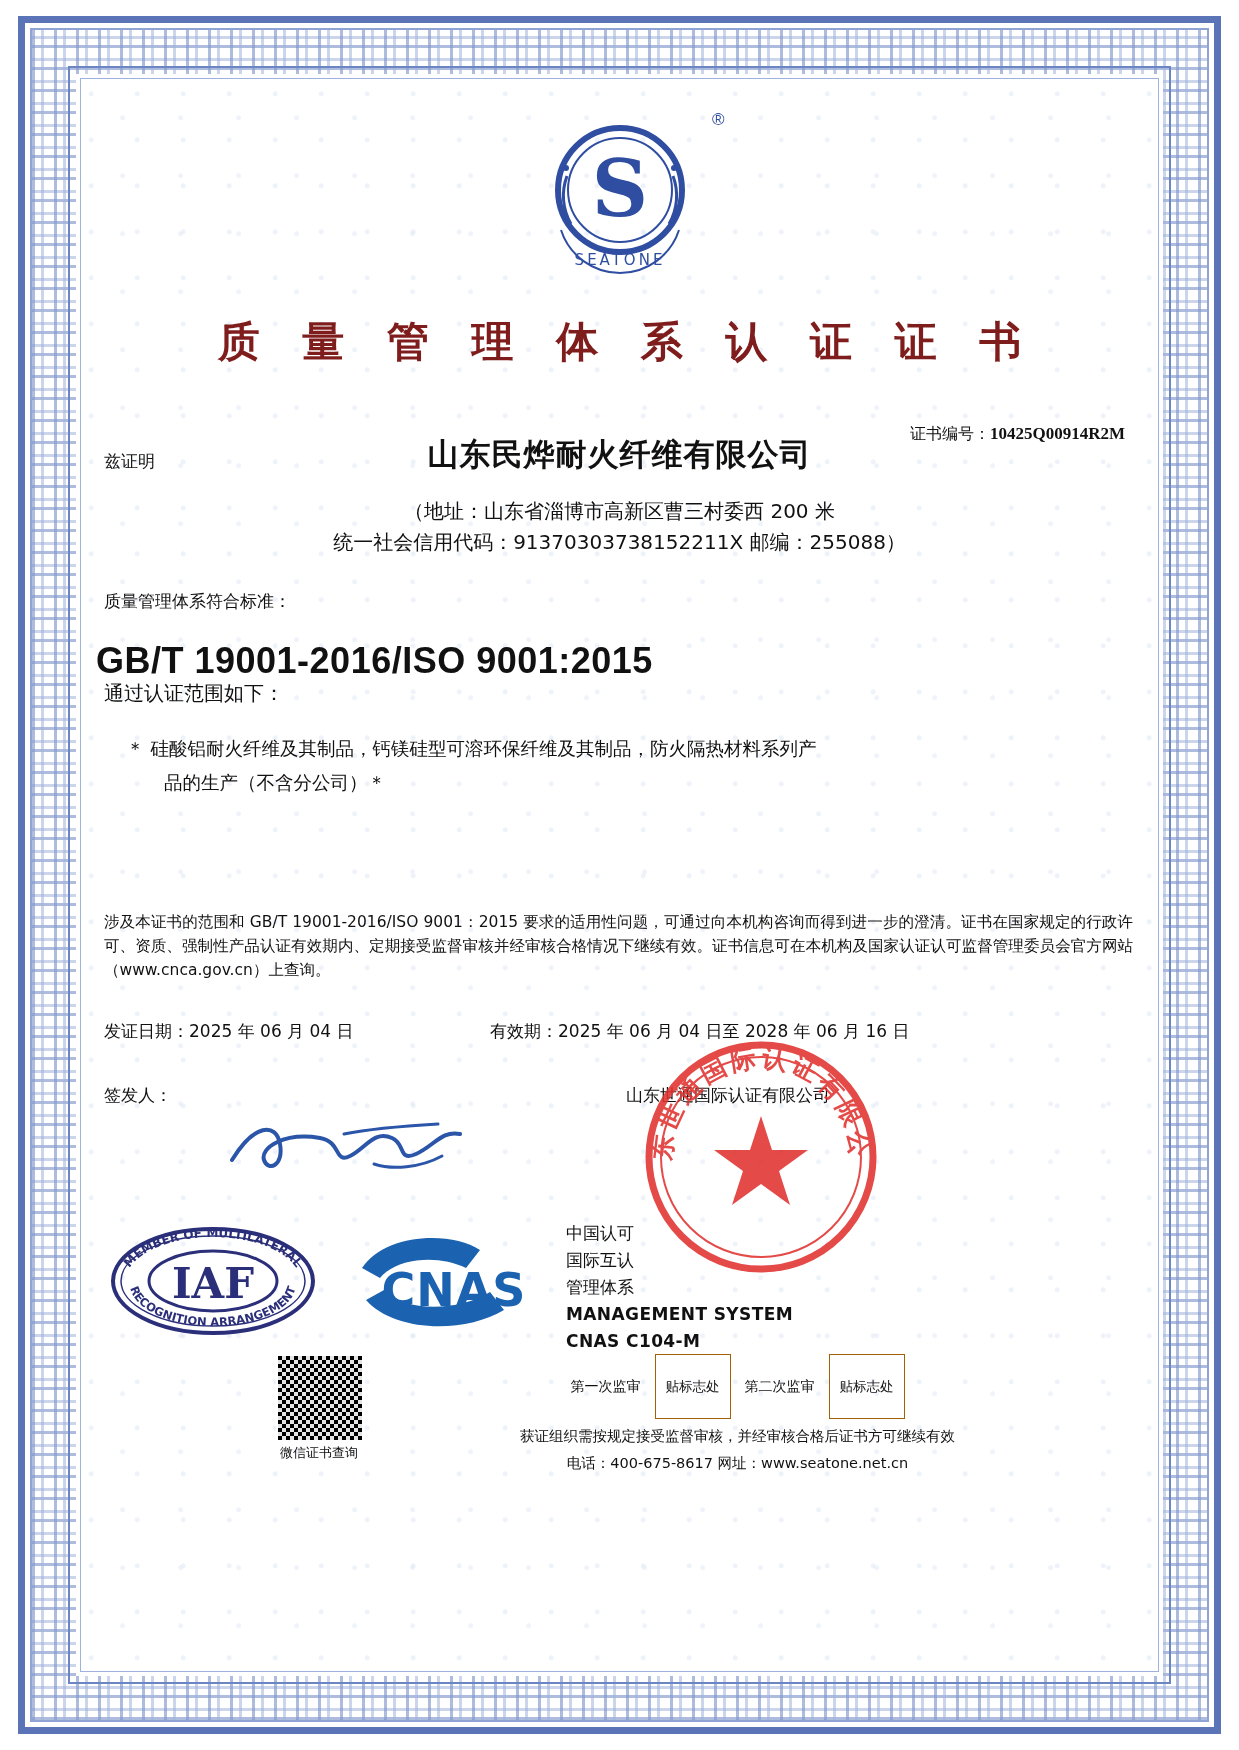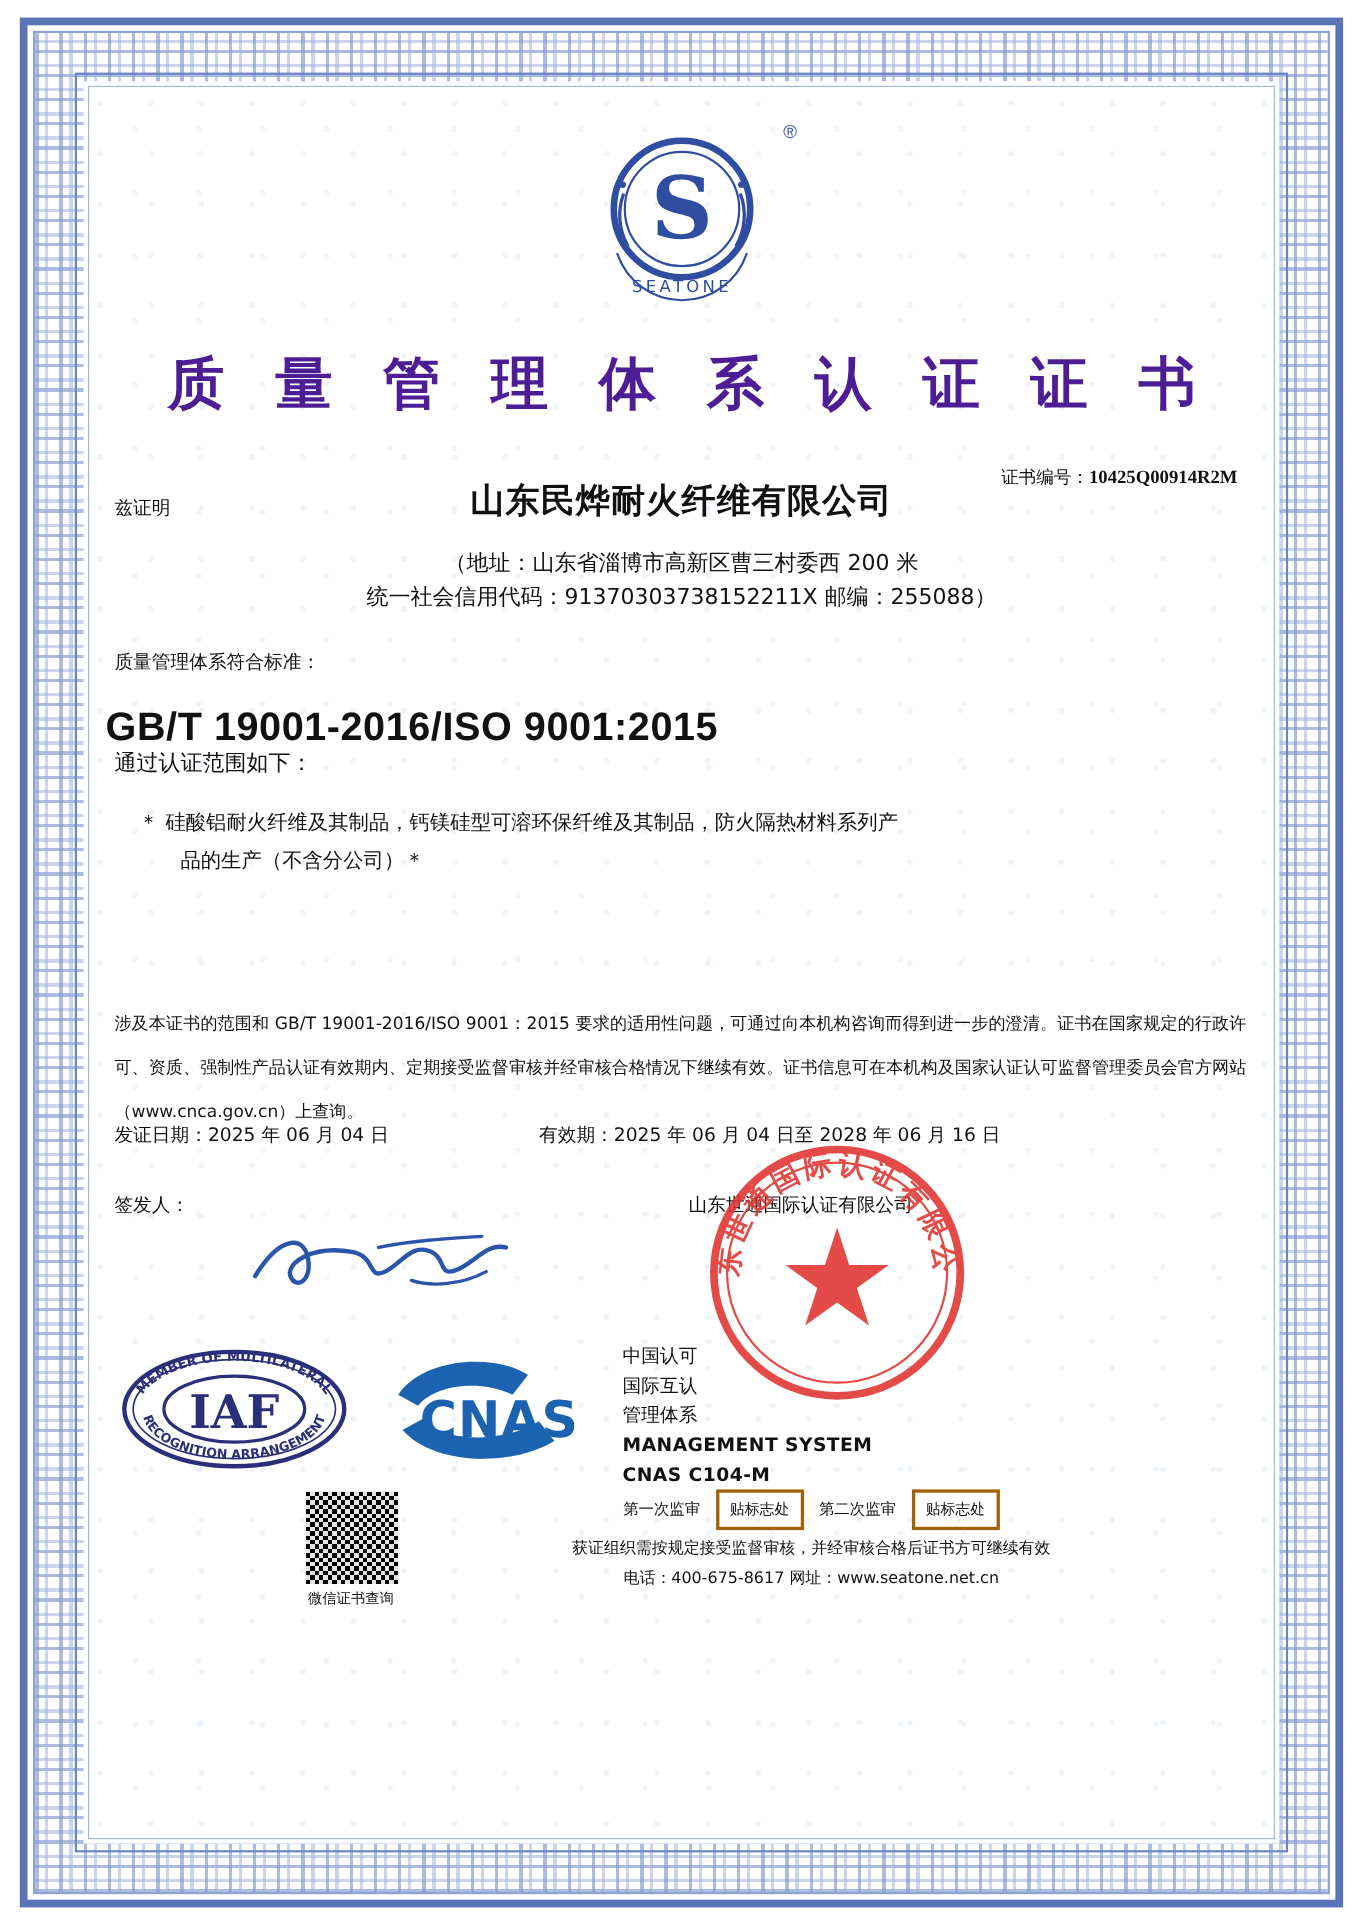--- a/index.html
+++ b/index.html
@@ -102,24 +102,24 @@
     color: #2f4ea1;
   }
 
   
   .cert-title {
     position: absolute;
     top: 222px;
     left: 0; right: 0;
     text-align: center;
     font-family: "DejaVu Sans", "Liberation Sans", sans-serif;
-    font-size: 52px;
+    font-size: 42px;
     font-weight: bold;
     letter-spacing: 14px;
-    color: #4c1d95;
+    color: #7f1d1d;
     text-indent: 14px;
   }
 
   .cert-no {
     position: absolute;
     top: 300px;
     right: 18px;
     font-size: 17px;
     font-family: "Liberation Serif", serif;
     font-weight: bold;
@@ -203,21 +203,21 @@
     display: block;
     padding-left: 38px;
   }
 
   .disclaimer {
     position: absolute;
     top: 818px;
     left: 8px;
     right: 10px;
     font-size: 15.5px;
-    line-height: 40px;
+    line-height: 24px;
     font-family: "DejaVu Sans", sans-serif;
     text-align: justify;
   }
 
   .issue-date {
     position: absolute;
     top: 928px;
     left: 8px;
     font-size: 17px;
     font-family: "DejaVu Sans", sans-serif;
@@ -329,22 +329,22 @@
   }
   .footer-row1 {
     display: flex;
     justify-content: center;
     align-items: center;
     gap: 14px;
     margin-bottom: 4px;
   }
   .audit-label { font-size: 14px; }
   .sticker-box {
-    border: 3px solid #a16207;
-    padding: 2px 10px;
+    border: 1px solid #a16207;
+    padding: 18px 10px;
     font-size: 13.5px;
   }
   .footer-note { font-size: 14.5px; }
   .footer-addr { font-size: 14.5px; }
   .footer-contact { font-size: 14.5px; }
 </style>
 </head>
 <body>
 
 <div class="page">

